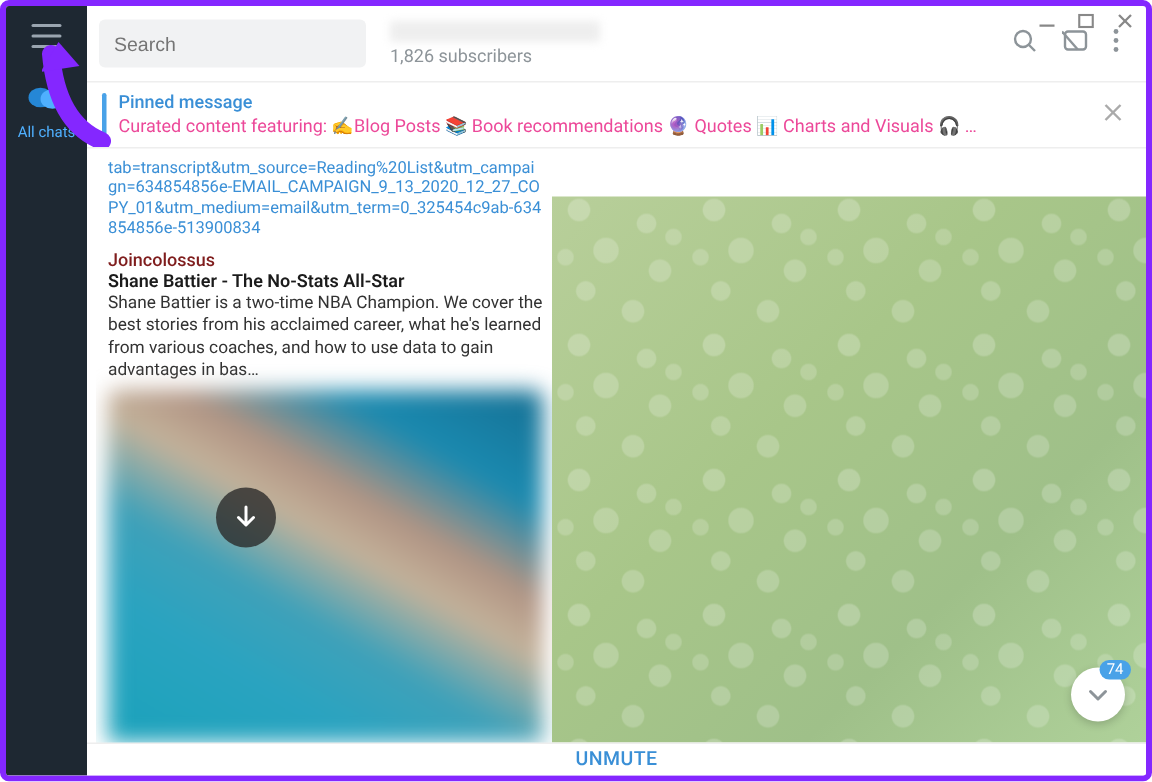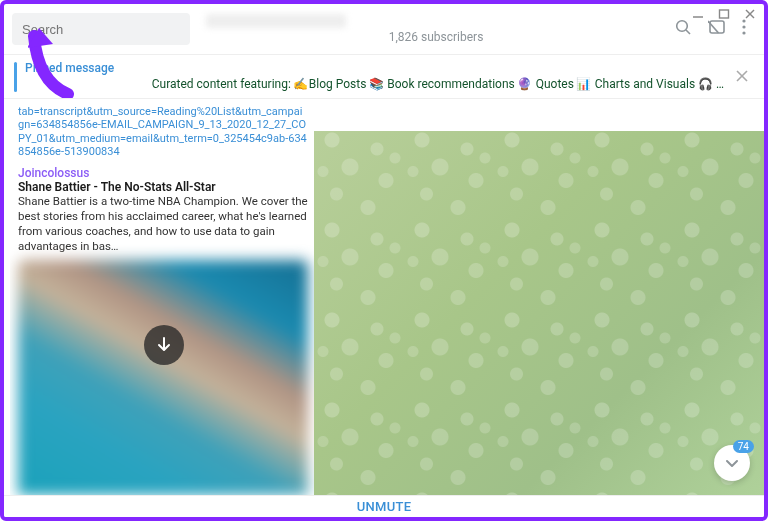--- a/index.html
+++ b/index.html
@@ -12,37 +12,37 @@
   .hamburger { width: 20px; height: 16px; display: flex; flex-direction: column; justify-content: space-between; cursor: pointer; margin-bottom: 22px; }
   .hamburger span { height: 2px; background: #9aa5b0; border-radius: 1px; }
   .arrow-overlay { position: absolute; top: 20px; left: 24px; z-index: 60; pointer-events: none; }
   .tab-item { display: flex; flex-direction: column; align-items: center; gap: 3px; cursor: pointer; }
   .tab-icon svg { width: 26px; height: 22px; }
   .tab-label { color: #4fb0ff; font-size: 10px; }
   .main { flex: 1; display: flex; flex-direction: column; }
   .topbar { height: 50px; display: flex; align-items: center; padding: 0 8px; gap: 8px; }
   .search-box { width: 178px; height: 32px; background: #f1f2f3; border-radius: 4px; display: flex; align-items: center; padding: 15px 10px; }
   .search-box input { border: none; background: transparent; outline: none; font-size: 13px; color: #888; width: 100%; }
-  .chat-title { flex: 1; display: flex; flex-direction: column; justify-content: center; padding-left: 8px; text-align: center; }
+  .chat-title { flex: 1; display: flex; flex-direction: column; justify-content: center; padding-left: 8px; }
   .chat-title-blur { width: 140px; height: 14px; background: #eee; border-radius: 2px; filter: blur(3px); margin-bottom: 2px; }
   .chat-sub { font-size: 12px; color: #8d9499; }
   .top-actions { display: flex; align-items: center; gap: 16px; padding-right: 10px; color: #8d9499; }
   .top-actions .ic { cursor: pointer; }
   .pinned { display: flex; align-items: center; padding: 6px 12px 6px 10px; border-top: 1px solid #eee; border-bottom: 1px solid #eee; gap: 8px; position: relative; }
   .pinned-bar { width: 3px; height: 30px; background: #49a2e8; border-radius: 2px; }
   .pinned-text { flex: 1; font-size: 12px; line-height: 1.3; overflow: hidden; }
   .pinned-title { color: #3a8fd6; font-weight: 500; }
-  .pinned-body { color: #14532d; white-space: nowrap; overflow: hidden; text-overflow: ellipsis; text-align: right; }
+  .pinned-body { color: #ec4899; white-space: nowrap; overflow: hidden; text-overflow: ellipsis; }
   .pinned-close { color: #aaa; cursor: pointer; font-size: 14px; padding: 0 4px; }
   .content { flex: 1; display: flex; overflow: hidden; }
   .msgcol { flex: 0 0 310px; display: flex; flex-direction: column; padding: 6px 0 0 6px; overflow: hidden; }
   .msgwrap { flex: 1; display: flex; flex-direction: column; gap: 2px; overflow: hidden; }
   .link-text { font-size: 11px; color: #3a8fd6; word-break: break-all; line-height: 1.2; padding: 0 6px 4px 8px; }
   .msgcard { margin: 2px 6px 0 8px; display: flex; flex-direction: column; }
-  .src { font-size: 12px; color: #8b5cf6; font-weight: 500; }
+  .src { font-size: 12px; color: #7f1d1d; font-weight: 500; }
   .headline { font-size: 12px; color: #1b1b1b; font-weight: 600; }
   .desc { font-size: 11.5px; color: #333; line-height: 1.3; }
   .media { flex: 1; margin: 4px 6px 0 8px; position: relative; border-radius: 6px 6px 0 0; overflow: hidden;
            background: linear-gradient(30deg, #1aa2bb 0%, #2aa3c0 25%, #3fa1b9 40%, #c4b29a 55%, #b09383 65%, #1a8ab0 80%, #156f93 100%);
            filter: blur(7px); }
   .media-overlay { position: absolute; top: calc(50% + 64px); left: calc(6px + 8px + 126px); width: 40px; height: 40px; border-radius: 50%; background: rgba(40,40,40,0.78); display: flex; align-items: center; justify-content: center; cursor: pointer; z-index: 5; }
   .pattern { flex: 1; background: linear-gradient(135deg, #b8cf9a 0%, #a8c689 40%, #9fc089 70%, #afd19a 100%); position: relative; overflow: hidden; margin-top: 32px; }
   .pattern::before { content: ""; position: absolute; inset: 0;
     background-image:
       radial-gradient(circle at 20% 10%, rgba(255,255,255,0.22) 7px, transparent 8px),
@@ -77,20 +77,38 @@
       </div>
     <div class="wc">
         <svg width="12" height="12">
           <line x1="2" y1="2" x2="10" y2="10" stroke="#888" stroke-width="1.5"></line>
           <line x1="10" y1="2" x2="2" y2="10" stroke="#888" stroke-width="1.5"></line>
         </svg>
       </div>
   </div>
 
   <div class="app">
+    <div class="sidebar">
+      <div class="hamburger">
+        <span></span>
+          <span></span>
+          <span></span>
+      </div>
+      <div class="tab-item">
+        <span class="tab-icon">
+          <svg viewBox="0 0 26 22">
+            <ellipse cx="9" cy="11" rx="8" ry="6.5" fill="#2587d6"></ellipse>
+            <ellipse cx="17" cy="12" rx="8" ry="6.5" fill="#4fb0ff"></ellipse>
+            <circle cx="21" cy="6" r="5" fill="#e6484e"></circle>
+            <text x="21" y="8.5" text-anchor="middle" fill="#fff" font-size="7" font-family="Arial">5</text>
+          </svg>
+        </span>
+        <span class="tab-label">All chats</span>
+      </div>
+    </div>
 
     <div class="main">
       <div class="topbar">
         <div class="search-box">
           <input type="text" placeholder="Search" style="">
         </div>
         <div class="chat-title">
           <div class="chat-title-blur"></div>
           <div class="chat-sub">1,826 subscribers</div>
         </div>

